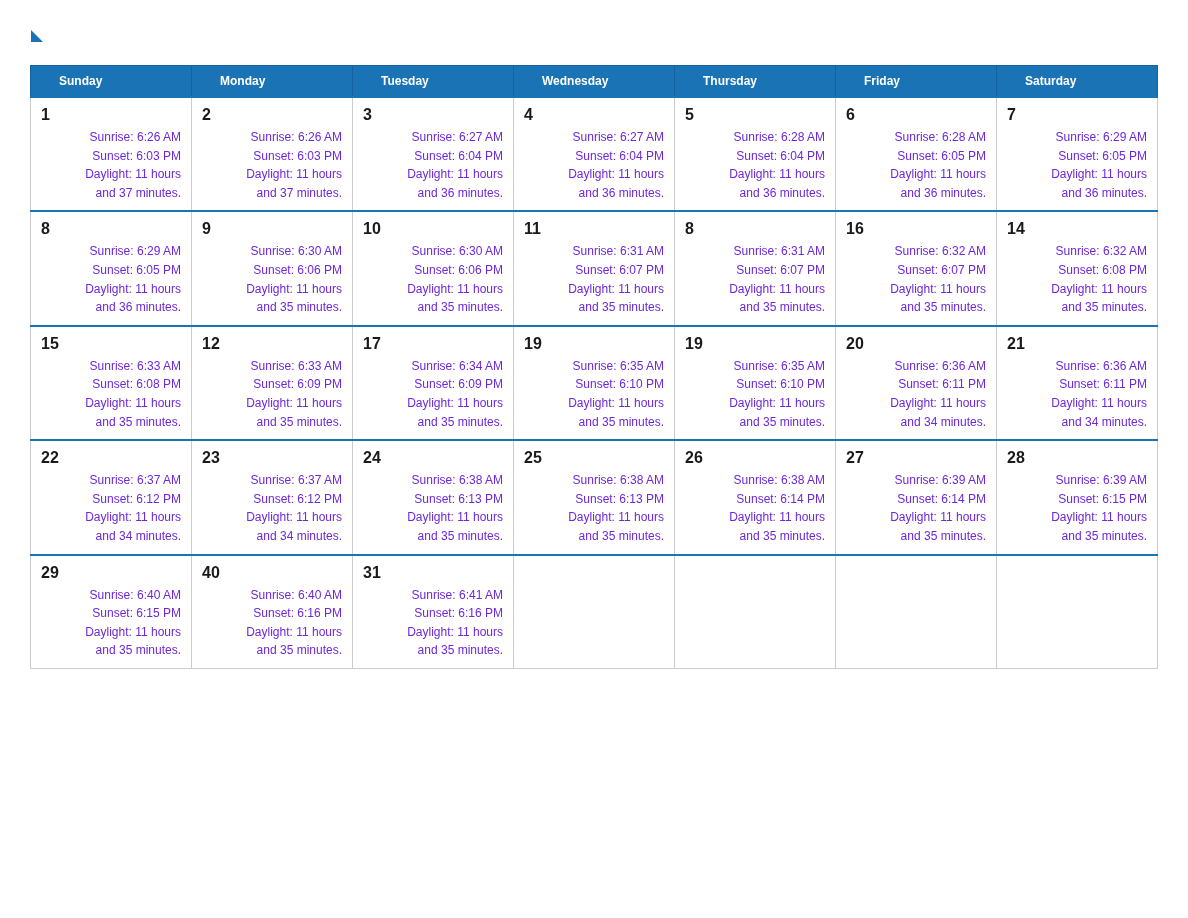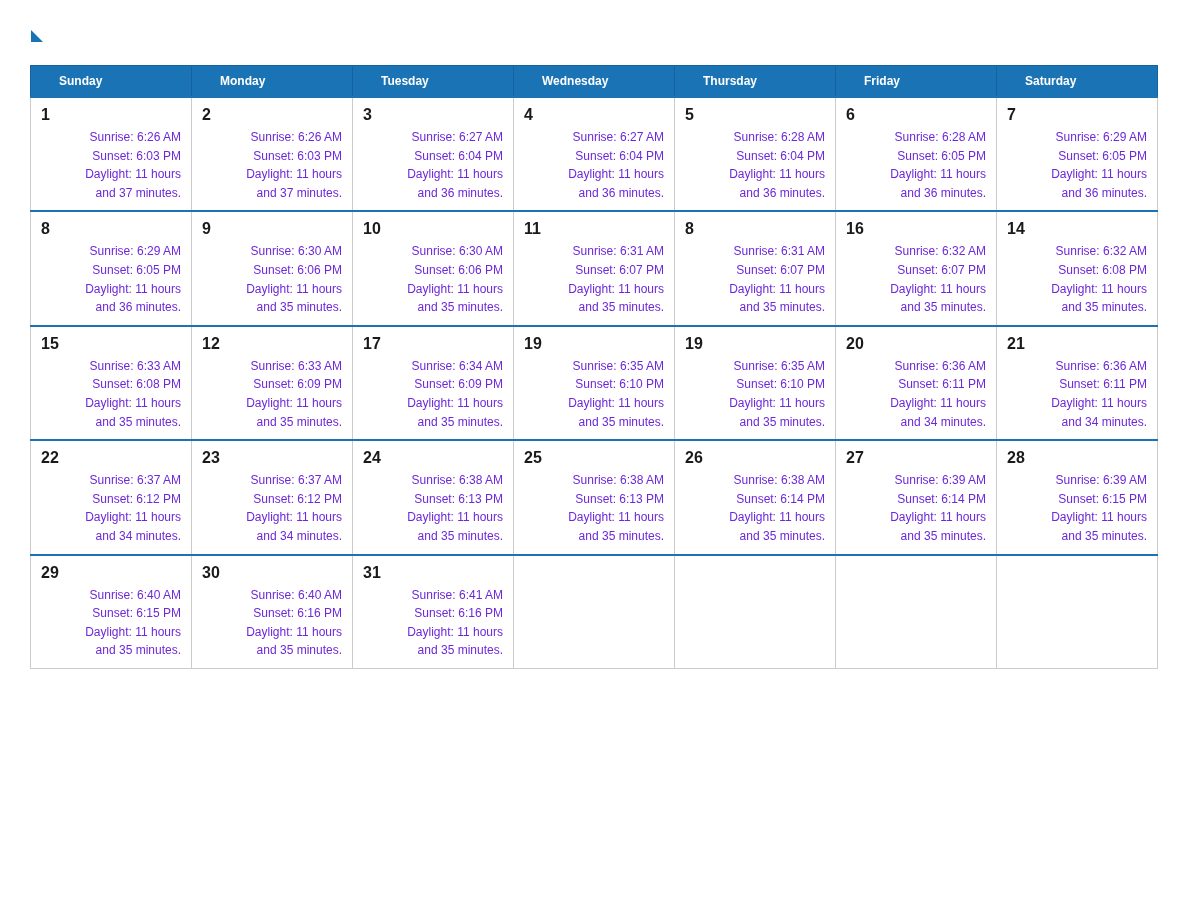--- a/index.html
+++ b/index.html
@@ -341,21 +341,21 @@
       </tr>
       <tr class="week-row">
         <td>
           <span class="day-number">29</span>
           <div class="day-info" style="white-space: pre-line;">Sunrise: 6:40 AM
 Sunset: 6:15 PM
 Daylight: 11 hours
 and 35 minutes.</div>
         </td>
         <td>
-          <span class="day-number">30</span>
+          <span class="day-number">40</span>
           <div class="day-info" style="white-space: pre-line;">Sunrise: 6:40 AM
 Sunset: 6:16 PM
 Daylight: 11 hours
 and 35 minutes.</div>
         </td>
         <td>
           <span class="day-number">31</span>
           <div class="day-info" style="white-space: pre-line;">Sunrise: 6:41 AM
 Sunset: 6:16 PM
 Daylight: 11 hours

